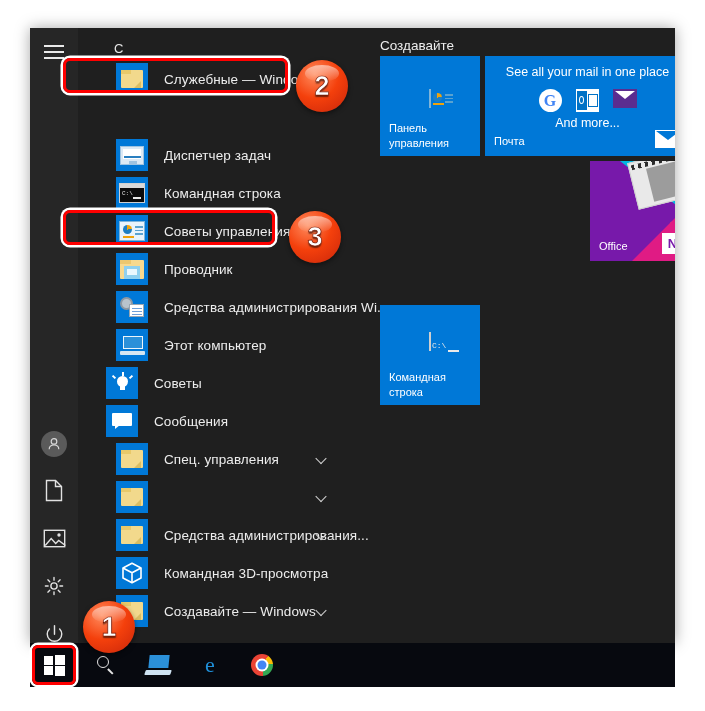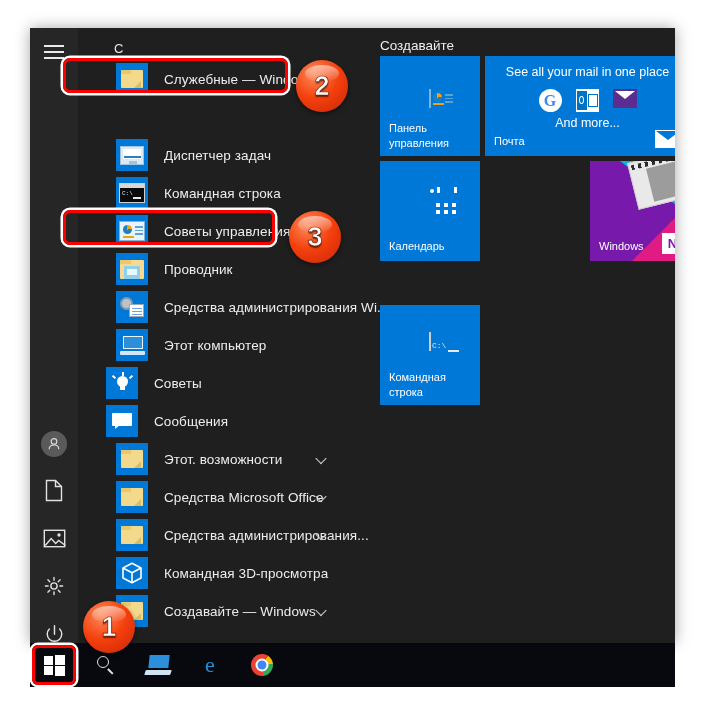--- a/index.html
+++ b/index.html
@@ -451,33 +451,32 @@
       </div>
 
       <div class="app-row" style="top:412px">
         <span class="app-icon">
           <span class="folder">
               <span class="back"></span>
               <span class="tab"></span>
               <span class="fold"></span>
             </span>
         </span>
-        <span class="app-label">Этот. возможности</span>
+        <span class="app-label">Спец. управления</span>
         <span class="chev"></span>
       </div>
 
       <div class="app-row" style="top:450px">
         <span class="app-icon">
           <span class="folder">
               <span class="back"></span>
               <span class="tab"></span>
               <span class="fold"></span>
             </span>
         </span>
-        <span class="app-label">Средства Microsoft Office</span>
         <span class="chev"></span>
       </div>
 
       <div class="app-row" style="top:488px">
         <span class="app-icon">
           <span class="folder">
               <span class="back"></span>
               <span class="tab"></span>
               <span class="fold"></span>
             </span>
@@ -536,48 +535,33 @@
               </span>
               <span class="rgt"></span>
           </span>
           <span class="env-purple"></span>
         </div>
         <div class="mail-more">And more...</div>
         <span class="tile-label">Почта</span>
         <span class="env-white"></span>
       </div>
 
-      <div class="tile" style="left:30px; top:133px; width:100px; height:100px;">
-        <span style="position:absolute; left:50%; top:28px; transform:translateX(-50%);">
-          <span class="calendar-glyph">
-            <span class="frame"></span><span class="top"></span>
-            <span class="peg" style="left:7px;"></span><span class="peg" style="left:24px;"></span>
-            <span class="dot" style="left:6px;  top:14px;"></span>
-            <span class="dot" style="left:14px; top:14px;"></span>
-            <span class="dot" style="left:22px; top:14px;"></span>
-            <span class="dot" style="left:6px;  top:21px;"></span>
-            <span class="dot" style="left:14px; top:21px;"></span>
-            <span class="dot" style="left:22px; top:21px;"></span>
-          </span>
-        </span>
-        <span class="tile-label">Календарь</span>
-      </div>
 
 
       <div class="tile" style="left:240px; top:133px; width:100px; height:100px; background:#7719aa;">
         <span class="onenote-art">
           <span class="cyan"></span>
             <span class="orange"></span>
             <span class="magenta"></span>
           <span class="photo">
               <span class="spiral"></span>
               <span class="inner"></span>
             </span>
         </span>
-        <span class="tile-label">Windows</span>
+        <span class="tile-label">Office</span>
         <span class="onenote-badge">
           <span>N</span>
         </span>
       </div>
 
       <div class="tile" style="left:30px; top:277px; width:100px; height:100px;">
         <span style="position:absolute; left:50%; top:28px; transform:translateX(-50%);">
           <span class="console" style="width:34px; height:26px;">
             <span class="bar"></span>
             <span class="txt" style="font-size:8px; top:8px;">C:\</span>

